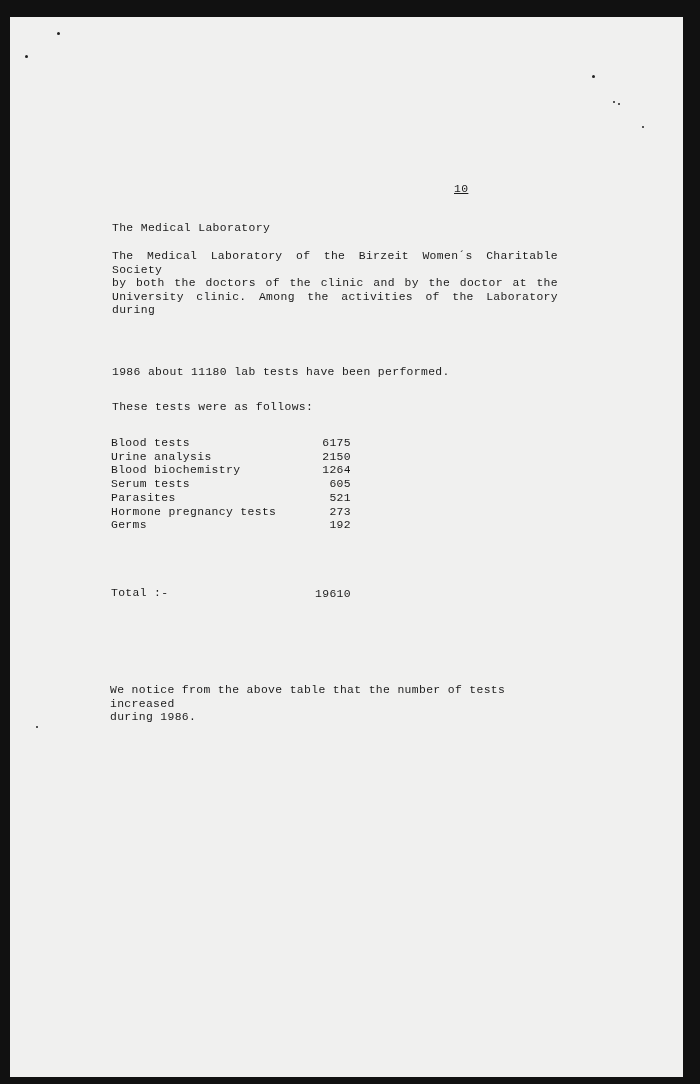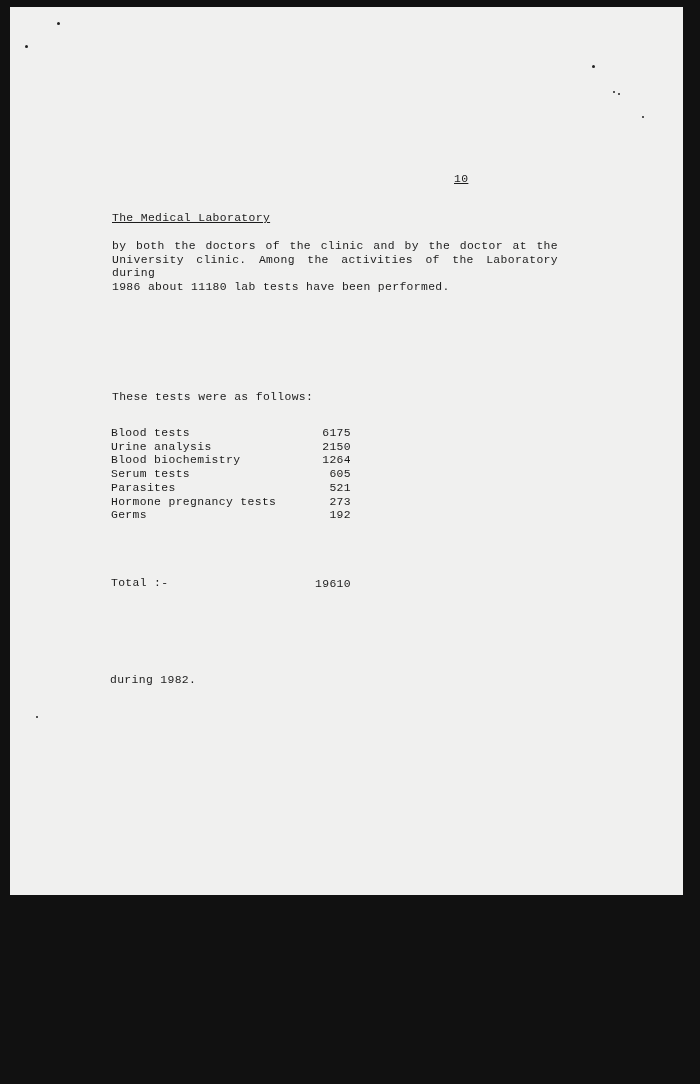--- a/index.html
+++ b/index.html
@@ -6,23 +6,23 @@
       margin: 0;
       padding: 0;
       width: 700px;
       height: 1084px;
       background: #111111;
       overflow: hidden;
     }
     .page {
       position: absolute;
       left: 10px;
-      top: 7px;
+      top: 17px;
       width: 673px;
-      height: 888px;
+      height: 1060px;
       background: #f0f0ef;
     }
     .mono {
       font-family: "Liberation Mono", "DejaVu Sans Mono", monospace;
       font-size: 11.4px;
       color: #1c1c1c;
       letter-spacing: 0.35px;
     }
     .speck {
       position: absolute;
@@ -32,38 +32,38 @@
     .page-number {
       position: absolute;
       left: 444px;
       top: 166px;
       text-decoration: underline;
     }
     .heading {
       position: absolute;
       left: 102px;
       top: 205px;
-      text-decoration: underline;
     }
     .paragraph {
       position: absolute;
       left: 102px;
       top: 233px;
       width: 446px;
       line-height: 13.6px;
       text-align: justify;
       white-space: normal;
     }
     .paragraph .line {
       display: block;
       text-align: justify;
       text-align-last: justify;
     }
     .paragraph .line.last {
       text-align-last: left;
+      margin-top: 48px;
     }
     .intro {
       position: absolute;
       left: 102px;
       top: 352px;
       margin-top: 32px;
     }
     .tests-table {
       position: absolute;
       left: 101px;
@@ -115,20 +115,21 @@
   <span class="speck" style="left:603px;top:84px;width:2px;height:2px;"></span>
   <span class="speck" style="left:608px;top:86px;width:2px;height:2px;"></span>
   <span class="speck" style="left:632px;top:109px;width:2px;height:2px;"></span>
   <span class="speck" style="left:26px;top:709px;width:2px;height:2px;"></span>
 
   <div class="mono page-number">10</div>
 
   <div class="mono heading">The Medical Laboratory</div>
 
   <div class="mono paragraph">
+    <span class="line">The  Medical Laboratory of the Birzeit Women´s Charitable Society</span>
     <span class="line">by both the  doctors  of  the  clinic  and  by  the doctor at the</span>
     <span class="line">University clinic.  Among the activities of the Laboratory during</span>
     <span class="line last">1986 about 11180 lab tests have been performed.</span>
   </div>
 
   <div class="mono intro">These tests were as follows:</div>
 
   <table class="mono tests-table">
     <tbody>
       <tr>
@@ -161,15 +162,16 @@
       </tr>
     </tbody>
   </table>
 
   <div class="mono total-row">
     <span class="total-label">Total :-</span>
     <span class="total-value">19610</span>
   </div>
 
   <div class="mono conclusion">
-    <div>during 1982.</div>
+    <div>We notice from the above table that the number of tests increased</div>
+    <div>during 1986.</div>
   </div>
 </div>
 
 </body></html>

